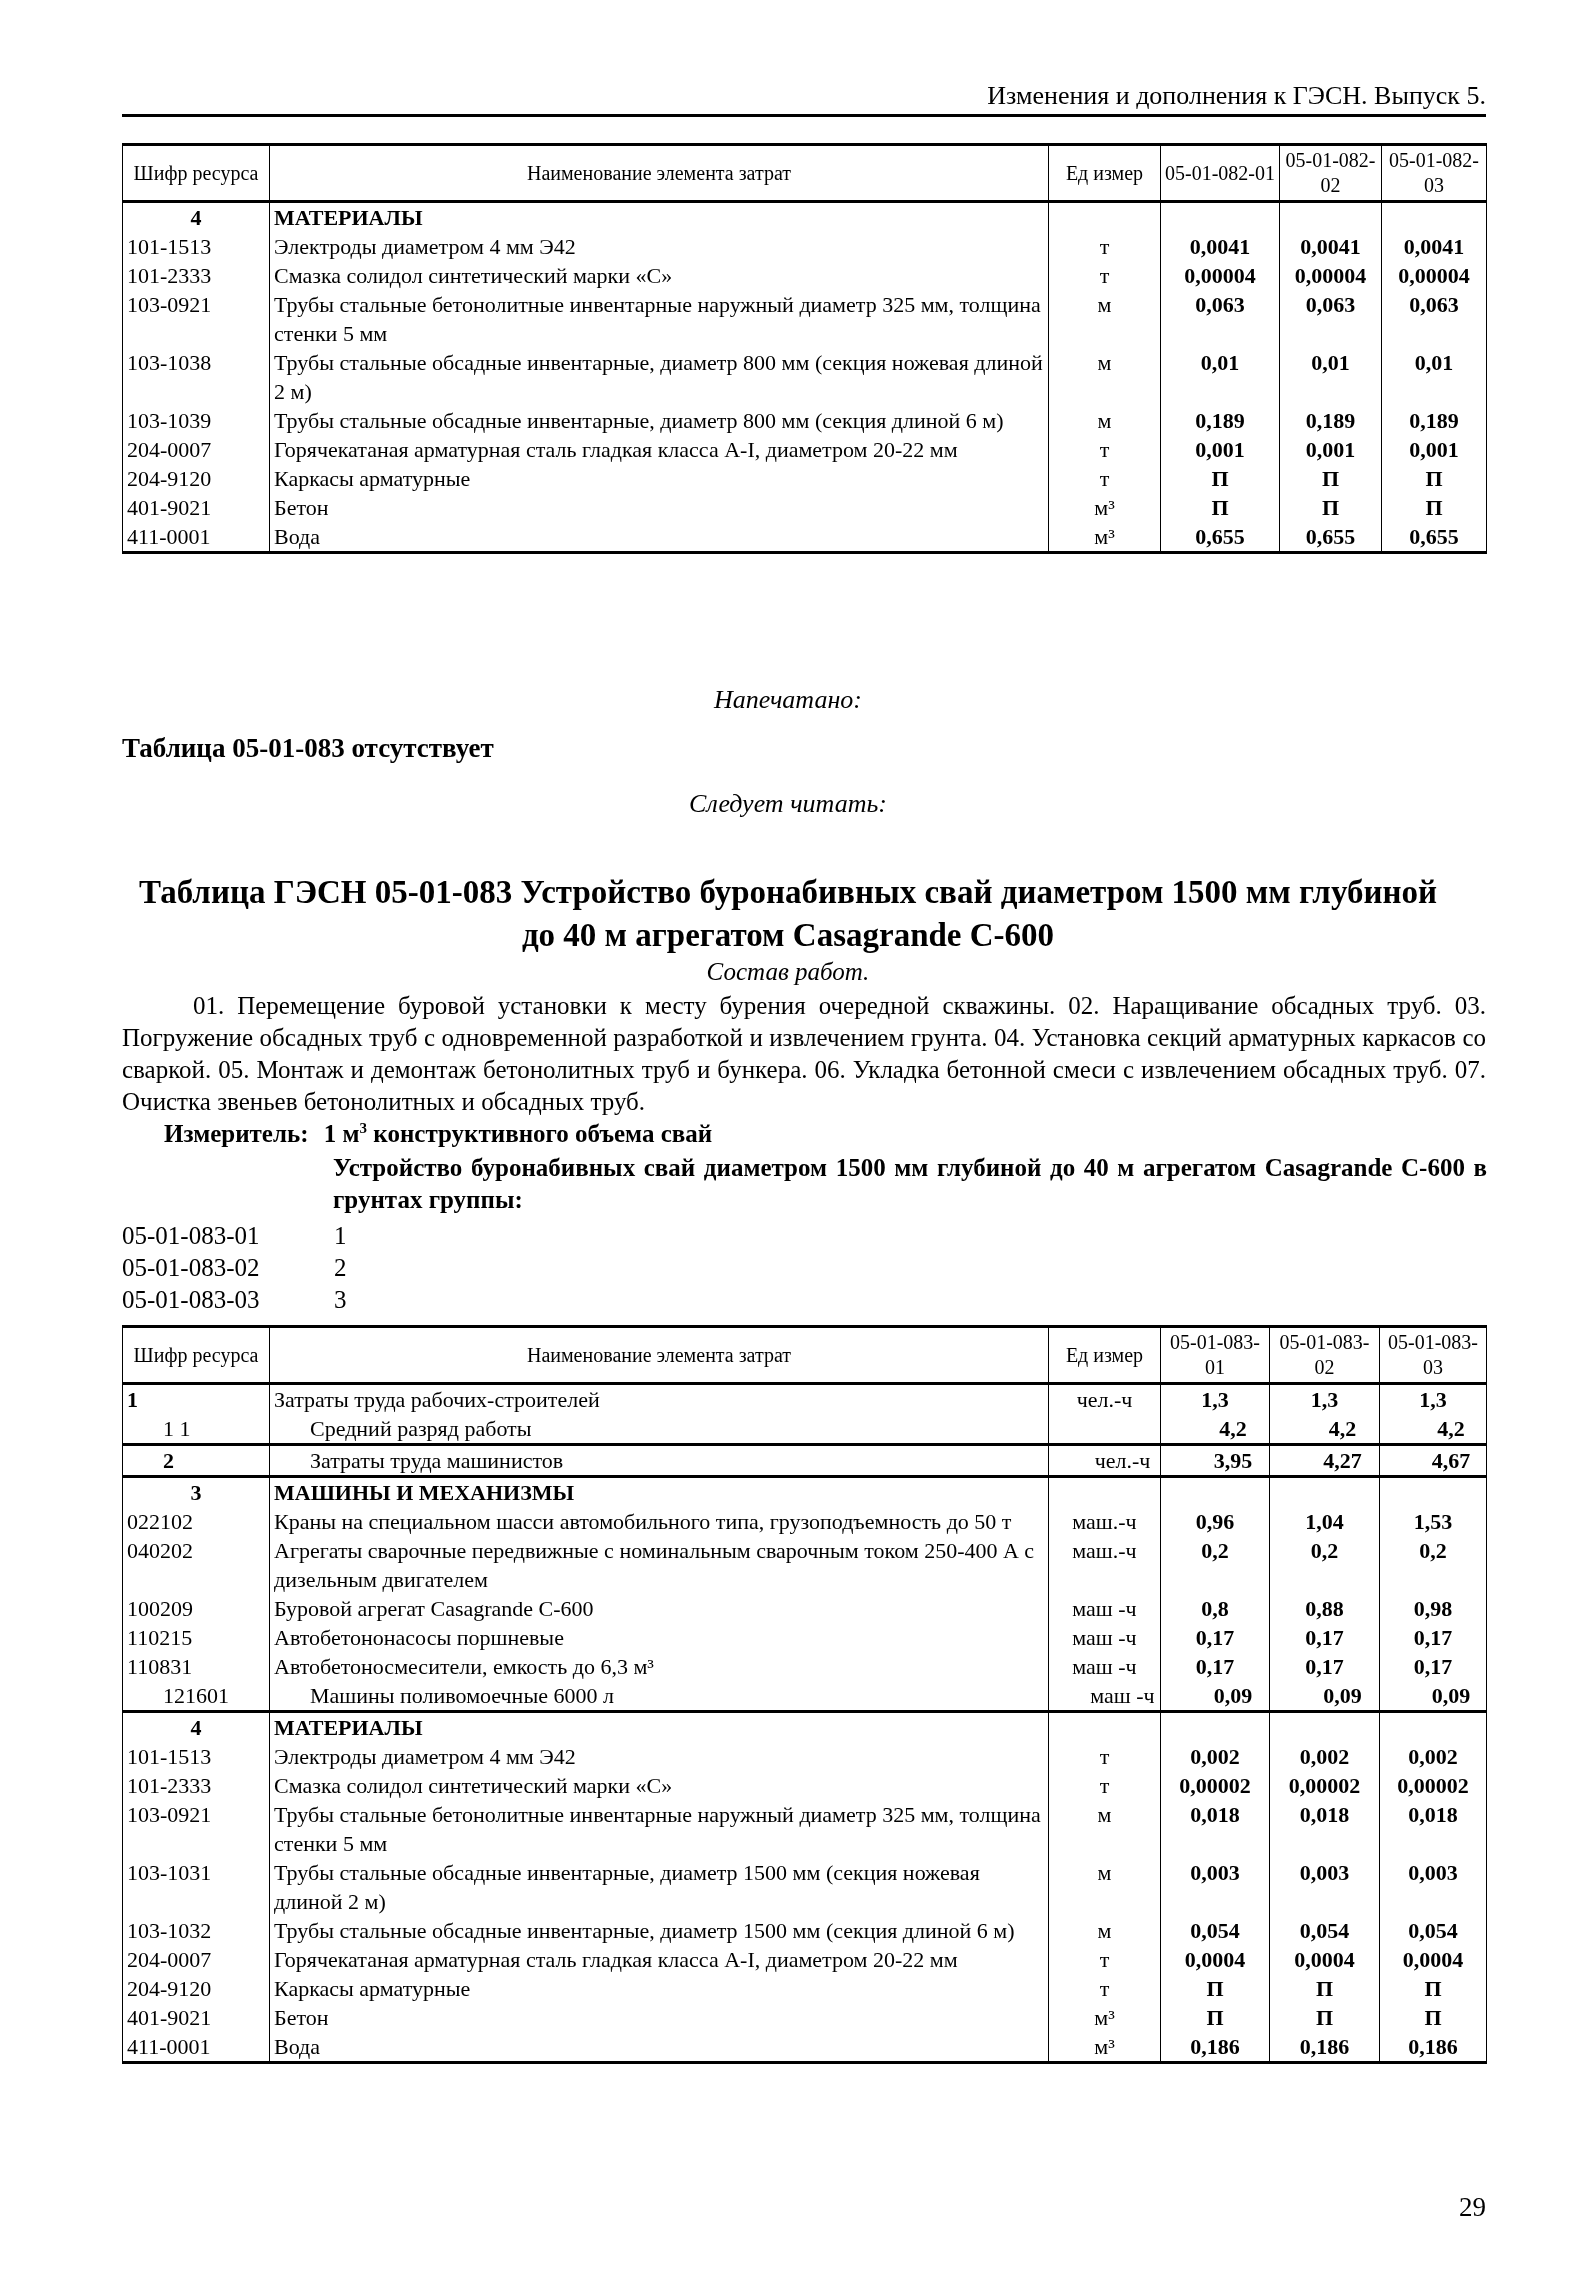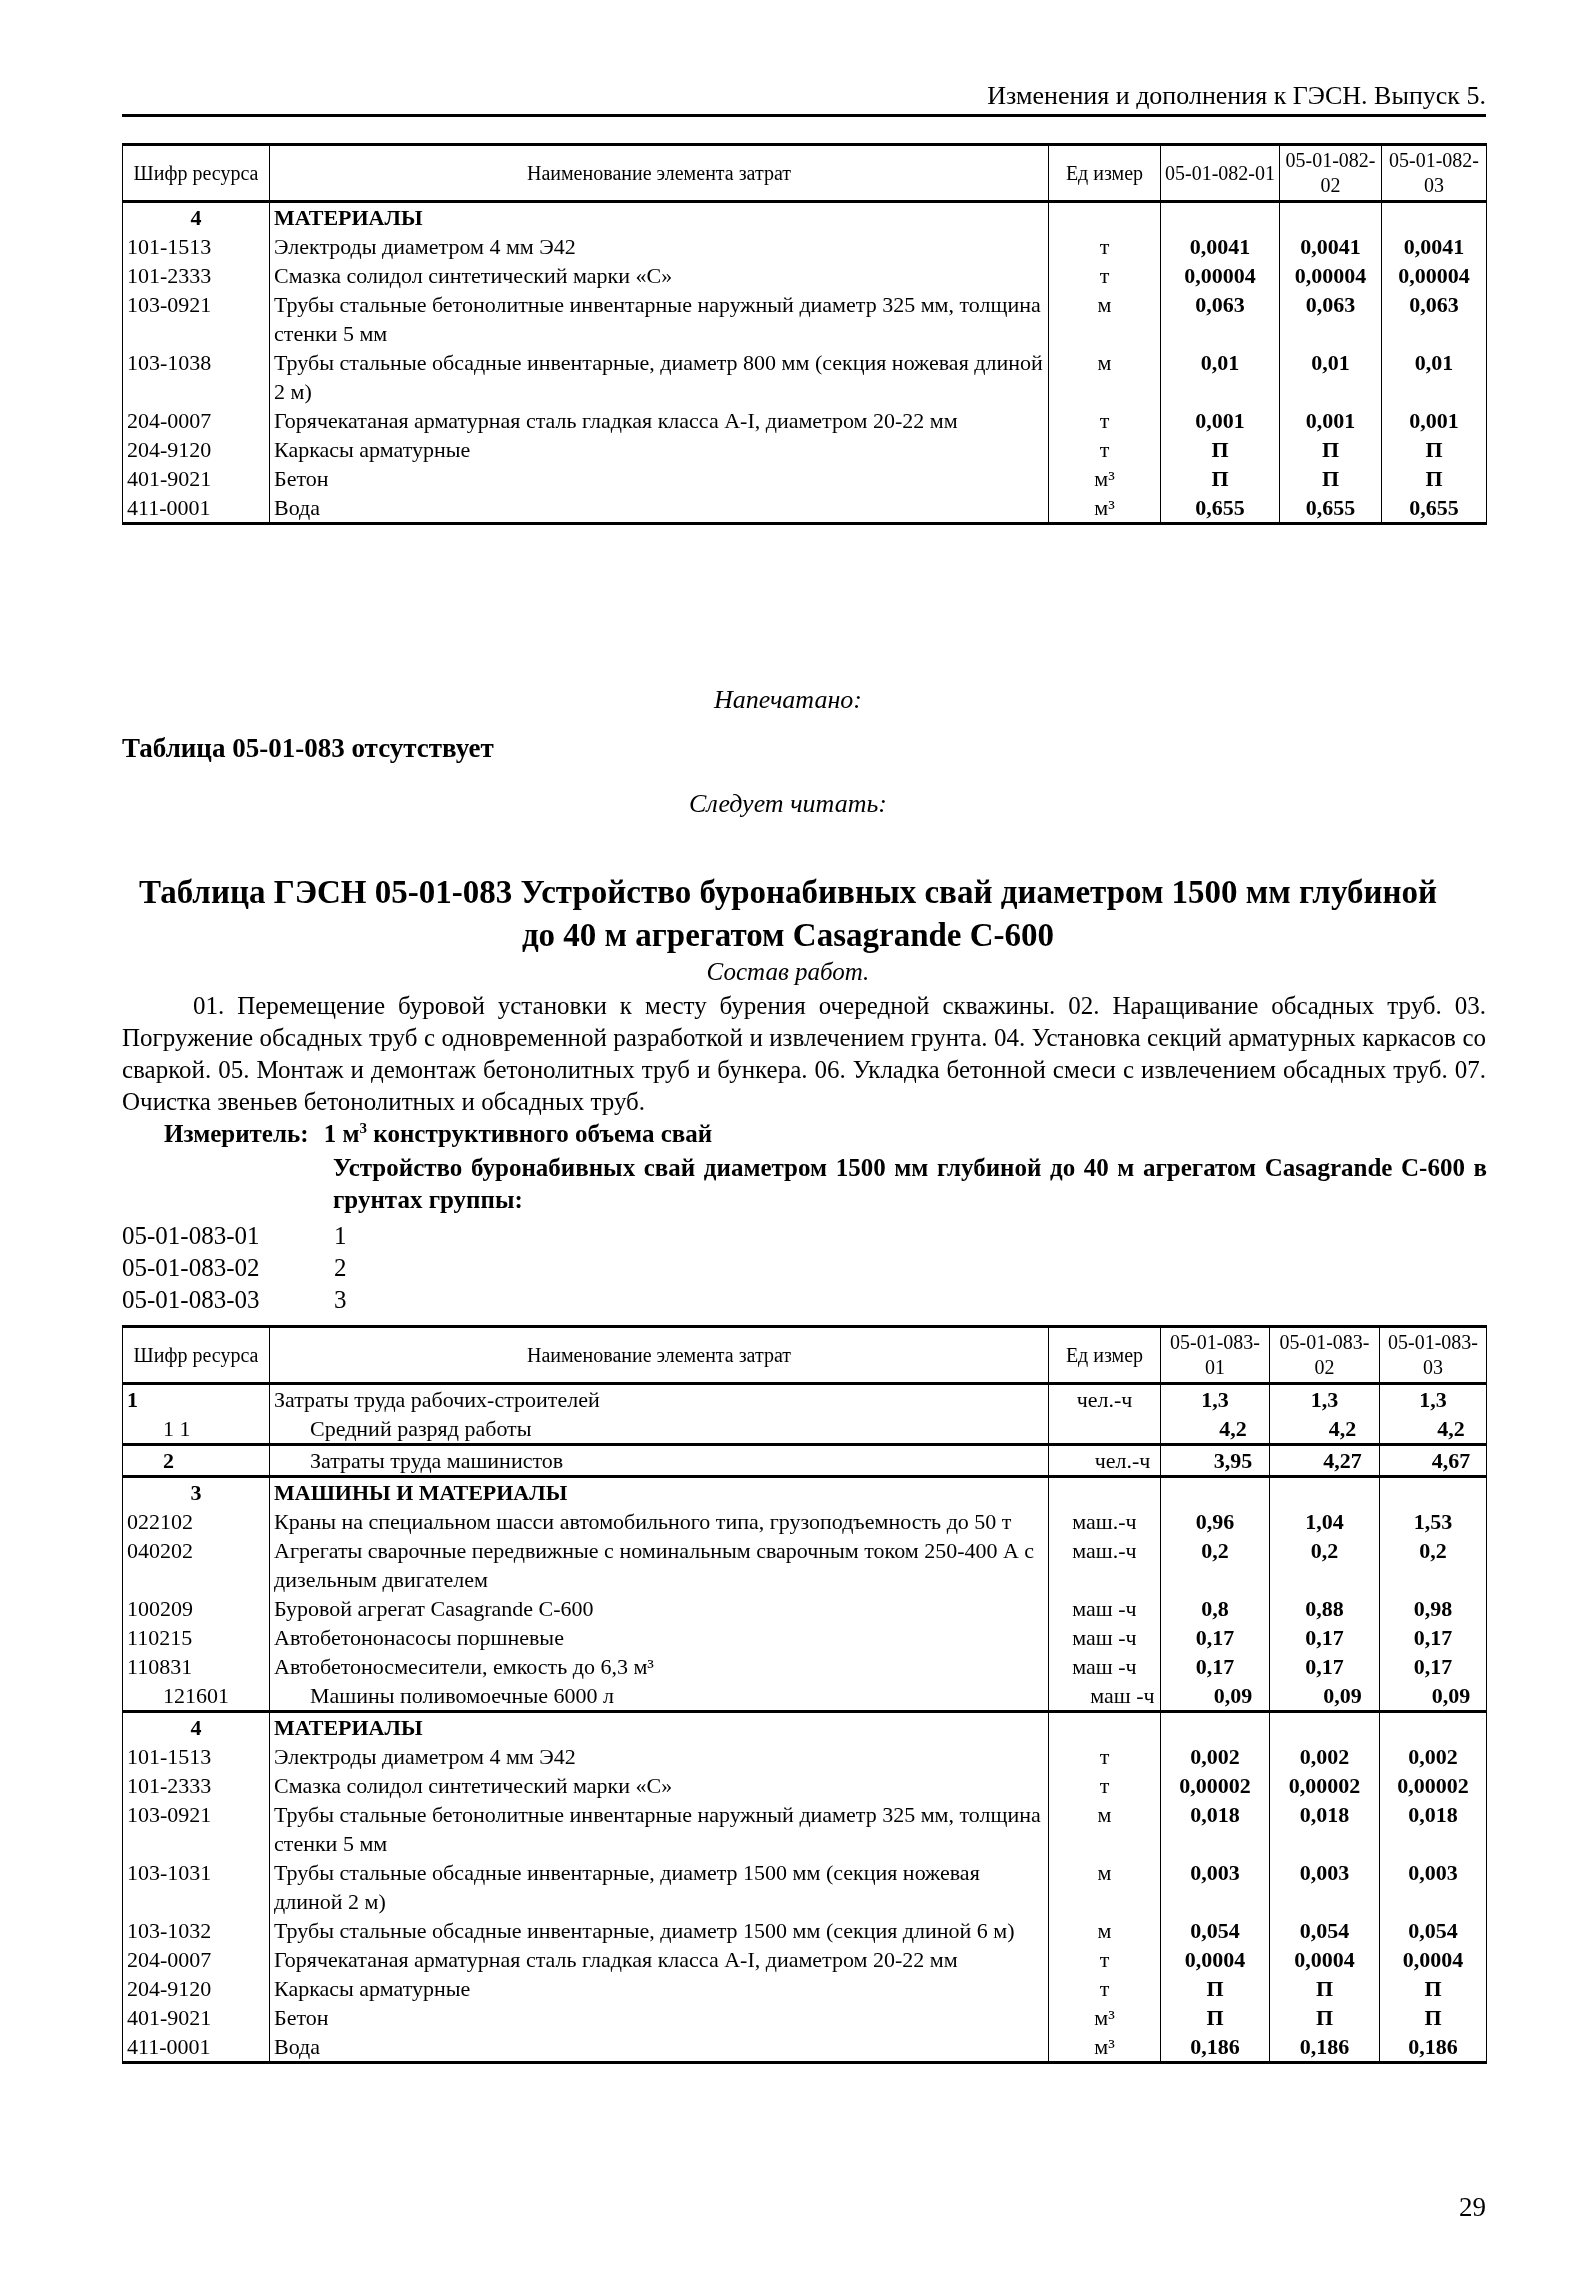--- a/index.html
+++ b/index.html
@@ -84,20 +84,28 @@
       </tr>
       <tr>
         <td class="code">103-1038</td>
         <td>Трубы стальные обсадные инвентарные, диаметр 800 мм (секция ножевая длиной 2 м)</td>
         <td class="unit">м</td>
         <td class="num">0,01</td>
         <td class="num">0,01</td>
         <td class="num">0,01</td>
       </tr>
       <tr>
+        <td class="code">103-1039</td>
+        <td>Трубы стальные обсадные инвентарные, диаметр 800 мм (секция длиной 6 м)</td>
+        <td class="unit">м</td>
+        <td class="num">0,189</td>
+        <td class="num">0,189</td>
+        <td class="num">0,189</td>
+      </tr>
+      <tr>
         <td class="code">204-0007</td>
         <td>Горячекатаная арматурная сталь гладкая класса А-I, диаметром 20-22 мм</td>
         <td class="unit">т</td>
         <td class="num">0,001</td>
         <td class="num">0,001</td>
         <td class="num">0,001</td>
       </tr>
       <tr>
         <td class="code">204-9120</td>
         <td>Каркасы арматурные</td>
@@ -185,21 +193,21 @@
       <tr class="group-end">
         <td class="code" style="font-weight: bold;">2</td>
         <td>Затраты труда машинистов</td>
         <td class="unit">чел.-ч</td>
         <td class="num">3,95</td>
         <td class="num">4,27</td>
         <td class="num">4,67</td>
       </tr>
       <tr>
         <td class="sec-code">3</td>
-        <td class="sec">МАШИНЫ И МАТЕРИАЛЫ</td>
+        <td class="sec">МАШИНЫ И МЕХАНИЗМЫ</td>
         <td class="unit"></td>
         <td class="num"></td>
         <td class="num"></td>
         <td class="num"></td>
       </tr>
       <tr>
         <td class="code">022102</td>
         <td>Краны на специальном шасси автомобильного типа, грузоподъемность до 50 т</td>
         <td class="unit">маш.-ч</td>
         <td class="num">0,96</td>

